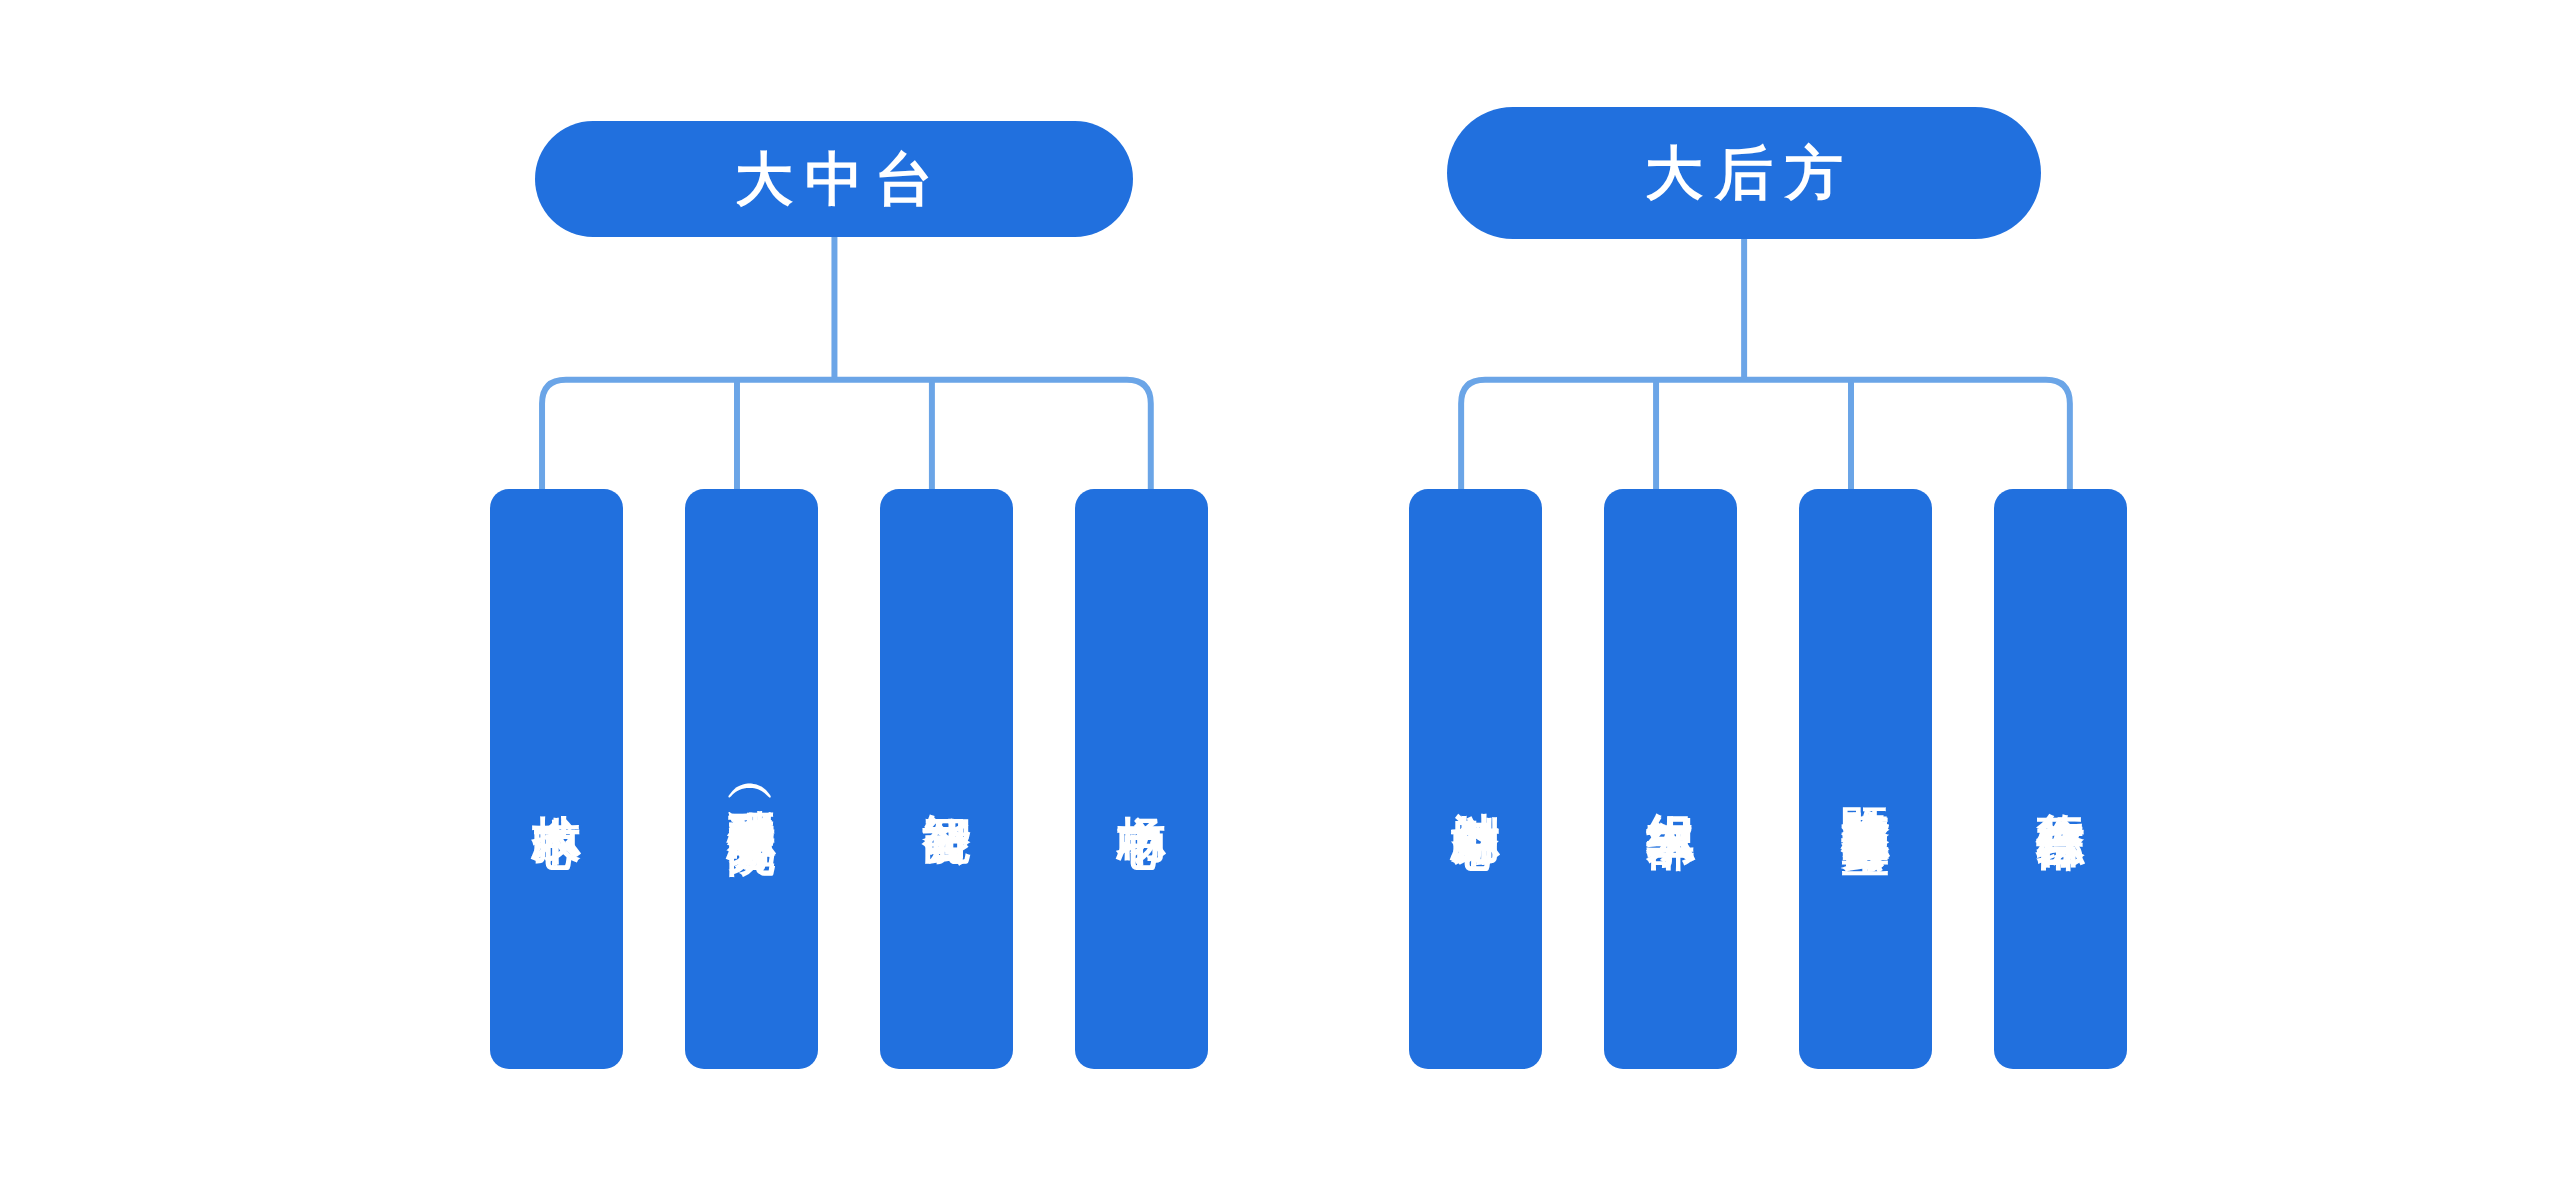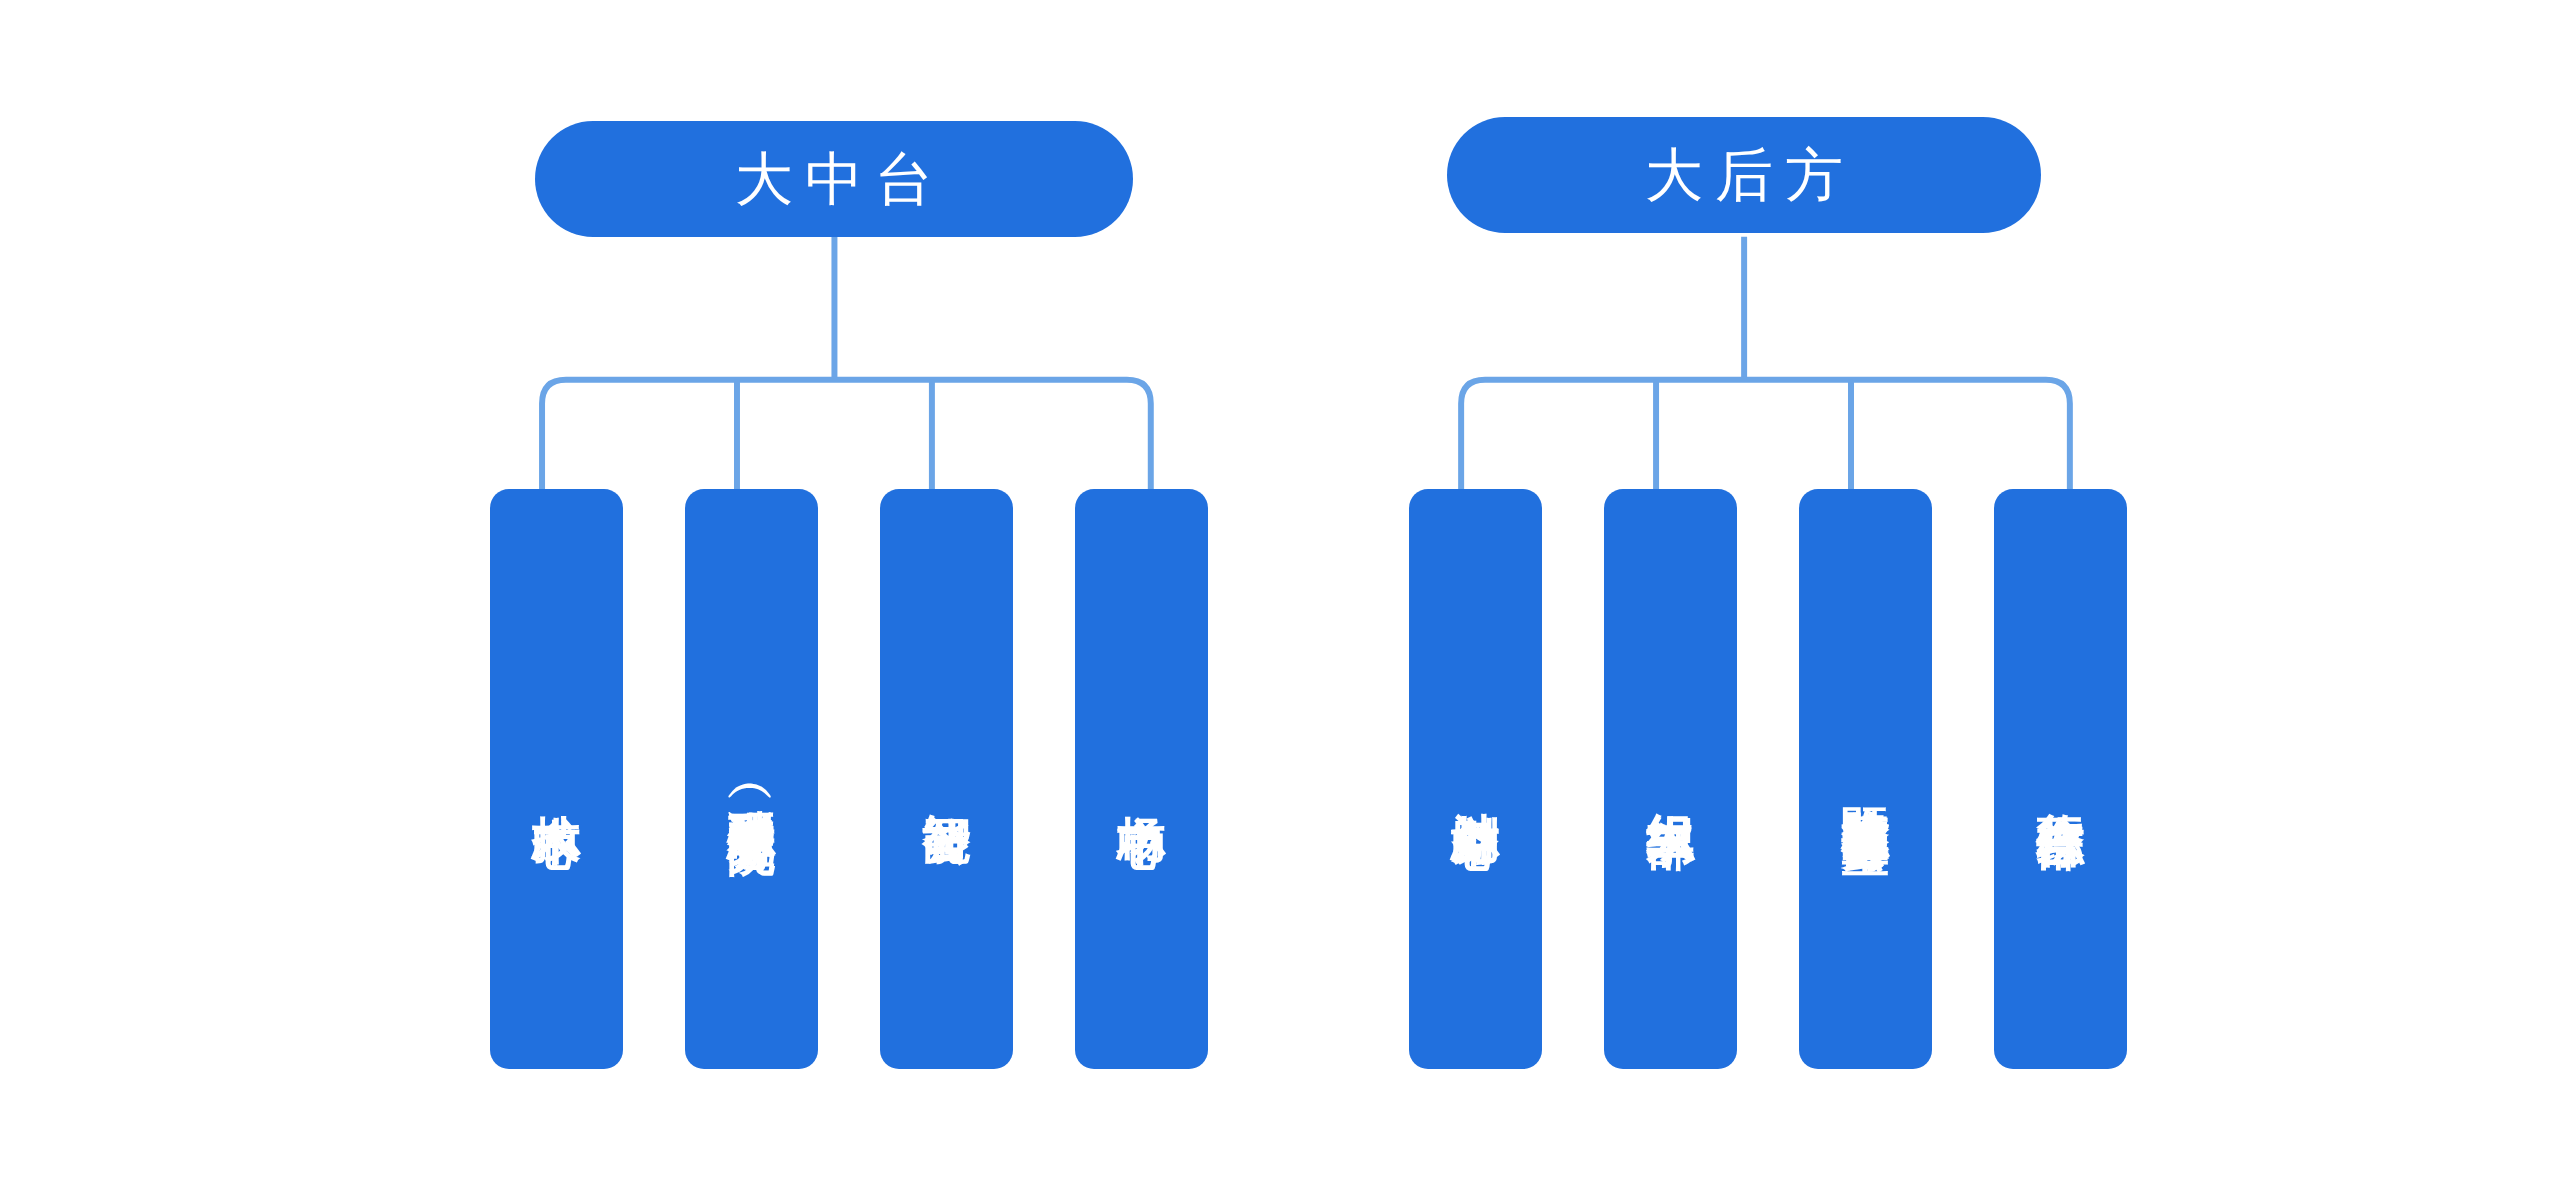--- a/index.html
+++ b/index.html
@@ -30,21 +30,21 @@
     position: absolute;
     border-radius: 8549px;
     display: flex;
     align-items: center;
     justify-content: center;
     box-sizing: border-box;
   }
   .pill-label {
     color: #ffffff;
     font-size: 58px;
-    font-weight: normal;
+    font-weight: bold;
     letter-spacing: 12px;
     text-indent: 12px;
     line-height: 1;
     white-space: nowrap;
   }
 
   
   .leaf {
     position: absolute;
     border-radius: 19px;
@@ -99,21 +99,21 @@
   </div>
 
   <div class="leaf" style="left: 880px; top: 489px; width: 133px; height: 580px; background: rgb(33, 112, 222);">
     <span class="leaf-text" style="color: rgb(255, 255, 255);">智能公司</span>
   </div>
 
   <div class="leaf" style="left: 1075px; top: 489px; width: 133px; height: 580px; background: rgb(33, 112, 222);">
     <span class="leaf-text" style="color: rgb(255, 255, 255);">市场中心</span>
   </div>
 
-  <div class="pill" style="left: 1447px; top: 117px; width: 594px; height: 116px; background: rgb(33, 112, 222);">
+  <div class="pill" style="left: 1447px; top: 107px; width: 594px; height: 132px; background: rgb(33, 112, 222);">
     <span class="pill-label">大后方</span>
   </div>
 
   <div class="leaf" style="left: 1409px; top: 489px; width: 133px; height: 580px; background: rgb(33, 112, 222);">
     <span class="leaf-text" style="color: rgb(255, 255, 255);">计划财务中心</span>
   </div>
 
   <div class="leaf" style="left: 1604px; top: 489px; width: 133px; height: 580px; background: rgb(33, 112, 222);">
     <span class="leaf-text" style="color: rgb(255, 255, 255);">组织人事部</span>
   </div>

